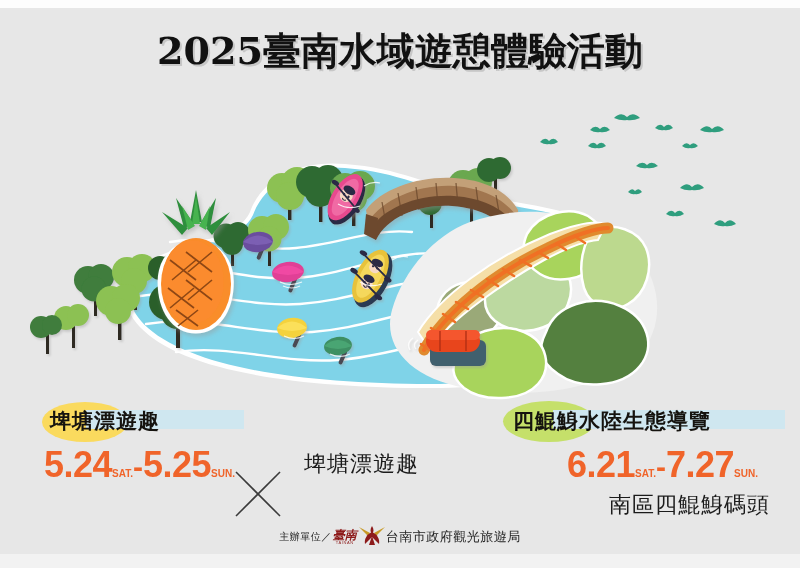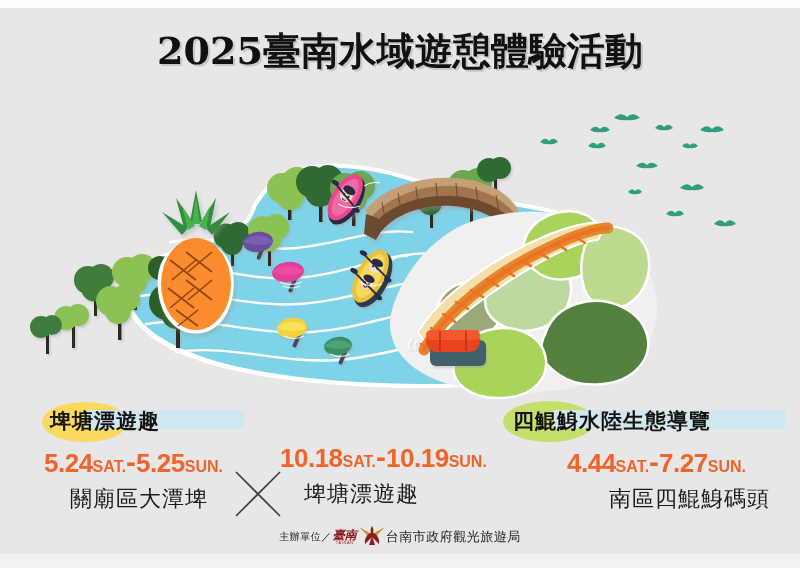--- a/index.html
+++ b/index.html
@@ -72,22 +72,22 @@
     letter-spacing: 1px;
   }
 
   .date-line {
     white-space: nowrap;
     color: #f0642a;
     font-family: "Liberation Sans", sans-serif;
     font-weight: 700;
     line-height: 1;
   }
-  .date-num { font-size: 26px; letter-spacing: -0.5px; }
-  .date-dow { font-size: 16px; letter-spacing: 0px; }
+  .date-num { font-size: 36px; letter-spacing: -0.5px; }
+  .date-dow { font-size: 10px; letter-spacing: 0px; }
   .date-dash { font-size: 30px; }
 
   .place-line {
     font-family: "DejaVu Serif", "Liberation Serif", serif;
     font-size: 22px;
     color: #1b1b1b;
     white-space: nowrap;
     letter-spacing: 1px;
     font-weight: 400;
   }
@@ -486,45 +486,41 @@
 
   <div class="info-block" style="left:42px; top:404px;">
     <div class="head-wrap" style="width:200px;">
       <div class="blob" style="left:0px; top:-2px; width:86px; height:40px; background:#fada5e;"></div>
       <div class="blue-bar" style="left:44px; top:6px; width:158px;"></div>
       <div class="head-text" style="padding-left:8px; padding-top:3px;">埤塘漂遊趣</div>
     </div>
     <div class="date-line" style="margin-top:9px; margin-left:2px;">
       <span class="date-num">5.24</span><span class="date-dow">SAT.</span><span class="date-dash">-</span><span class="date-num">5.25</span><span class="date-dow">SUN.</span>
     </div>
-    <div class="place-line" style="margin-top:7px; margin-left:28px;">關廟區大潭埤</div>
   </div>
 
   <div id="x-divider">
     <svg width="54" height="54" viewBox="0 0 54 54" xmlns="http://www.w3.org/2000/svg">
       <line x1="5" y1="5" x2="49" y2="49" stroke="#3a3a3a" stroke-width="1.6"></line>
       <line x1="49" y1="5" x2="5" y2="49" stroke="#3a3a3a" stroke-width="1.6"></line>
     </svg>
   </div>
 
   <div class="info-block" style="left:280px; top:442px;">
-    <div class="date-line">
-      <span class="date-num">10.18</span><span class="date-dow">SAT.</span><span class="date-dash">-</span><span class="date-num">10.19</span><span class="date-dow">SUN.</span>
-    </div>
     <div class="place-line" style="margin-top:7px; margin-left:24px;">埤塘漂遊趣</div>
   </div>
 
   <div class="info-block" style="left:505px; top:404px;">
     <div class="head-wrap" style="width:270px;">
       <div class="blob" style="left:-2px; top:-3px; width:92px; height:41px; background:#c5e06a;"></div>
       <div class="blue-bar" style="left:48px; top:6px; width:232px;"></div>
       <div class="head-text" style="padding-left:8px; padding-top:3px;">四鯤鯓水陸生態導覽</div>
     </div>
     <div class="date-line" style="margin-top:9px; margin-left:62px;">
-      <span class="date-num">4.44</span><span class="date-dow">SAT.</span><span class="date-dash">-</span><span class="date-num">7.27</span><span class="date-dow">SUN.</span>
+      <span class="date-num">6.21</span><span class="date-dow">SAT.</span><span class="date-dash">-</span><span class="date-num">7.27</span><span class="date-dow">SUN.</span>
     </div>
     <div class="place-line" style="margin-top:7px; margin-left:104px;">南區四鯤鯓碼頭</div>
   </div>
 
   <div id="footer">
     <span class="f-txt">主辦單位／</span>
     <span class="logo-tn">
       <span class="cn">臺南</span>
       <span class="en">TAINAN</span>
     </span>

